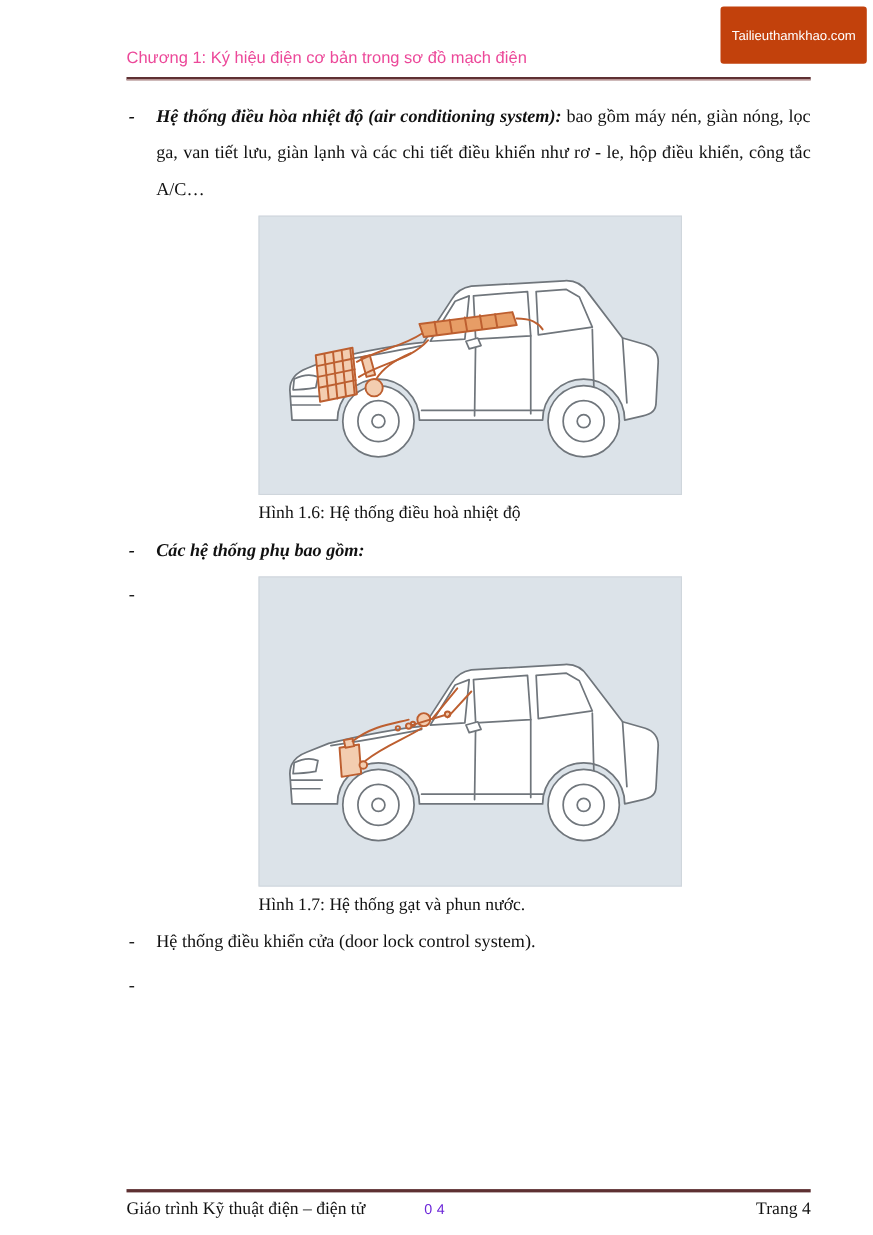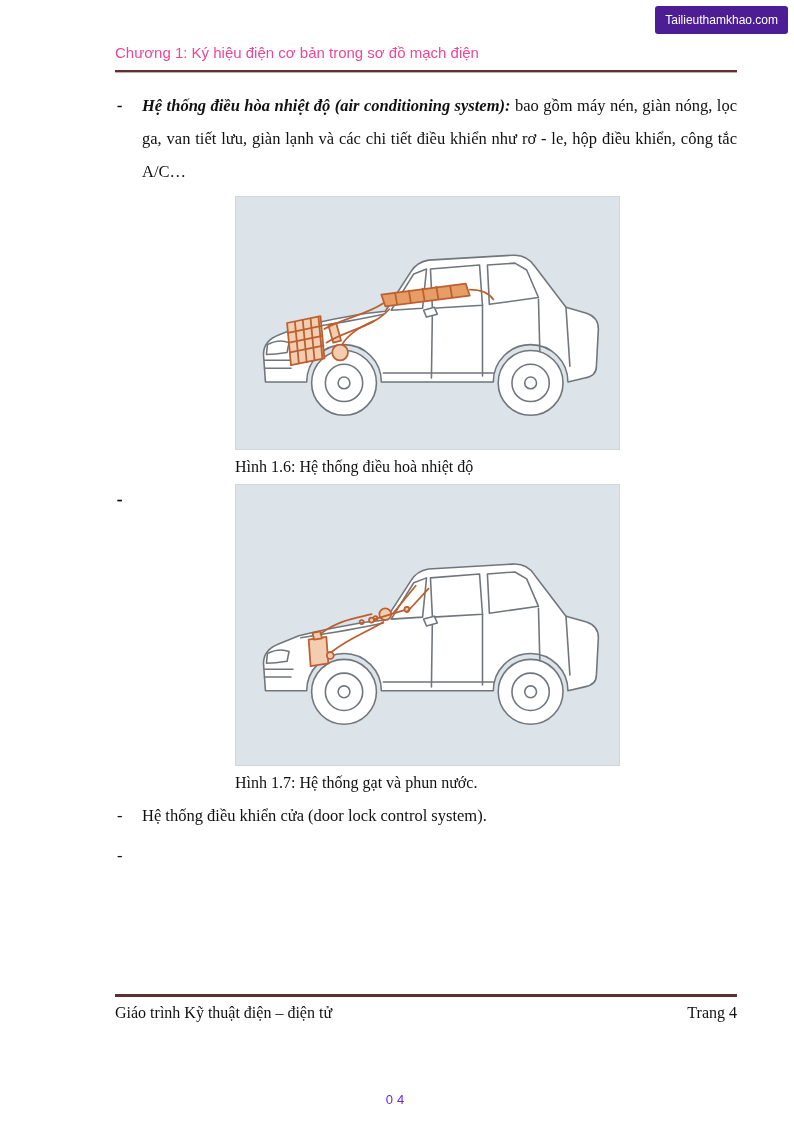--- a/index.html
+++ b/index.html
@@ -12,24 +12,24 @@
   body{
     background:#ffffff;
     font-family:"Liberation Serif", serif;
     color:#111;
     position:relative;
     overflow:hidden;
   }
   .page{position:absolute;inset:0;background:#fff;}
   .watermark{
     position:absolute;top:6px;right:6px;
-    background:#4c1d95;color:#fff;
+    background:#c2410c;color:#fff;
     font-family:"Liberation Sans", sans-serif;
     font-size:12px;line-height:1;
-    padding:8px 10px;border-radius:3px;
+    padding:20px 10px;border-radius:3px;
     cursor:pointer;
   }
   .content{
     position:absolute;left:115px;top:44px;width:622px;
   }
   .chapter-title{
     font-family:"Liberation Sans", sans-serif;
     font-size:15px;color:#ec4899;
   }
   .header-rule{
@@ -54,21 +54,21 @@
     border:1px solid #cfd6dc;
   }
   .figure svg{display:block;}
   .caption{
     margin:8px 0 0 120px;
     width:385px;
     text-align:left;
     font-size:16px;
   }
   .footer{
-    position:absolute;left:115px;top:994px;width:622px;
+    position:absolute;left:115px;top:1081px;width:622px;
   }
   .footer-rule{height:3px;background:var(--rule);}
   .footer-row{
     display:flex;justify-content:space-between;
     margin-top:7px;font-size:16px;
   }
   .page-number{
     position:absolute;left:0;top:1092px;width:100%;
     text-align:center;
     font-family:Liberation Sans, sans-serif;
@@ -154,20 +154,21 @@
           <path fill="#e79d66" d="M148,97 L234,86 L238,98 L152,109 Z"></path>
           <path d="M162,95 L164,107 M176,93 L178,105 M190,91 L192,103 M204,89 L206,101 M218,88 L220,100"></path>
           <path d="M238,92 C252,92 258,96 262,102"></path>
         </g>
       </svg>
     </div>
     <div class="caption">Hình 1.6: Hệ thống điều hoà nhiệt độ</div>
 
     <div class="item">
       <span class="marker bold-italic">-</span>
+      <span class="bold-italic">Các hệ thống phụ bao gồm:</span>
     </div>
 
     <div class="item">
       <span class="marker">-</span>
     </div>
 
     <div class="figure">
       <svg viewBox="0 0 390 270" width="383" height="280">
         <use href="#car-drawing" transform="translate(0,16)"></use>
         <g class="hl" transform="translate(0,16)">

